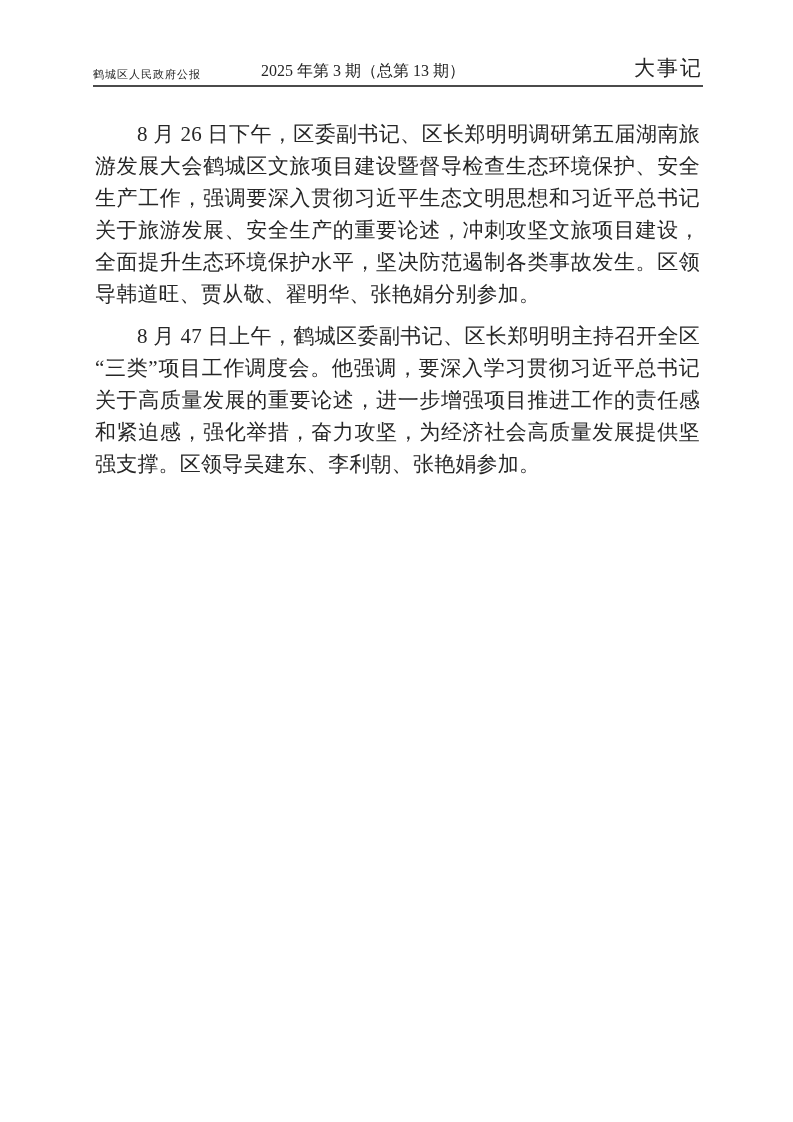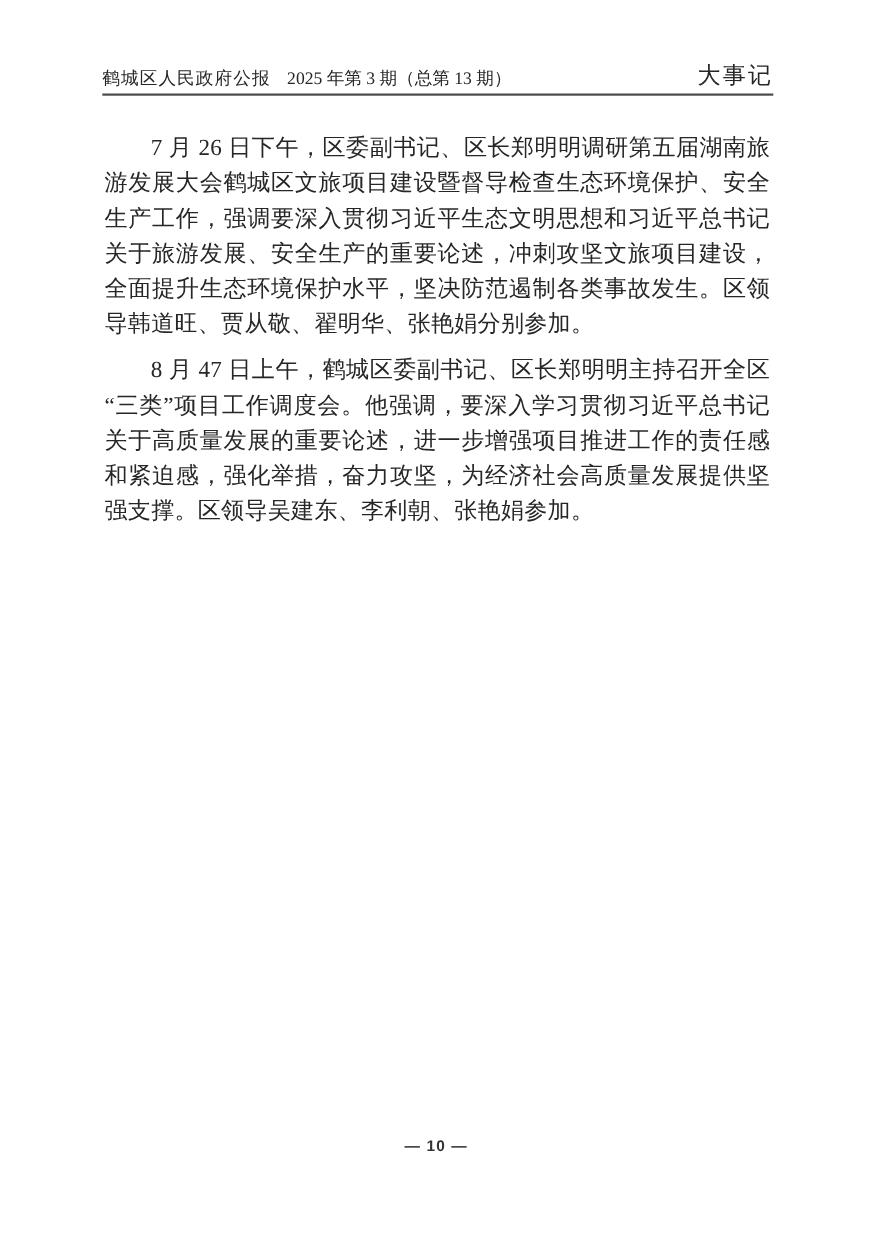--- a/index.html
+++ b/index.html
@@ -25,21 +25,21 @@
     left: 93px;
     width: 610px;
     height: 26px;
     display: flex;
     align-items: flex-end;
     border-bottom: 2px solid #4b4b4b;
     box-sizing: content-box;
     padding-bottom: 3px;
   }
   .header .pub {
-    font-size: 16px;
+    font-size: 11px;
     letter-spacing: 1px;
     white-space: nowrap;
   }
   .header .issue {
     position: absolute;
     left: 168px;
     bottom: 3px;
     font-size: 16px;
     white-space: nowrap;
   }
@@ -90,21 +90,18 @@
 
 <div class="page">
 
   <header class="header">
     <span class="pub">鹤城区人民政府公报</span>
     <span class="issue">2025 年第 3 期（总第 13 期）</span>
     <span class="section">大事记</span>
   </header>
 
   <main class="doc-body">
-    <p>7 月 26 日下午，区委副书记、区长郑明明调研第五届湖南旅游发展大会鹤城区文旅项目建设暨督导检查生态环境保护、安全生产工作，强调要深入贯彻习近平生态文明思想和习近平总书记关于旅游发展、安全生产的重要论述，冲刺攻坚文旅项目建设，全面提升生态环境保护水平，坚决防范遏制各类事故发生。区领导韩道旺、贾从敬、翟明华、张艳娟分别参加。</p>
+    <p>8 月 26 日下午，区委副书记、区长郑明明调研第五届湖南旅游发展大会鹤城区文旅项目建设暨督导检查生态环境保护、安全生产工作，强调要深入贯彻习近平生态文明思想和习近平总书记关于旅游发展、安全生产的重要论述，冲刺攻坚文旅项目建设，全面提升生态环境保护水平，坚决防范遏制各类事故发生。区领导韩道旺、贾从敬、翟明华、张艳娟分别参加。</p>
     <p>8 月 47 日上午，鹤城区委副书记、区长郑明明主持召开全区“三类”项目工作调度会。他强调，要深入学习贯彻习近平总书记关于高质量发展的重要论述，进一步增强项目推进工作的责任感和紧迫感，强化举措，奋力攻坚，为经济社会高质量发展提供坚强支撑。区领导吴建东、李利朝、张艳娟参加。</p>
   </main>
 
-  <footer class="footer">
-    <span class="page-num">— 10 —</span>
-  </footer>
 
 </div>
 
 </body></html>

